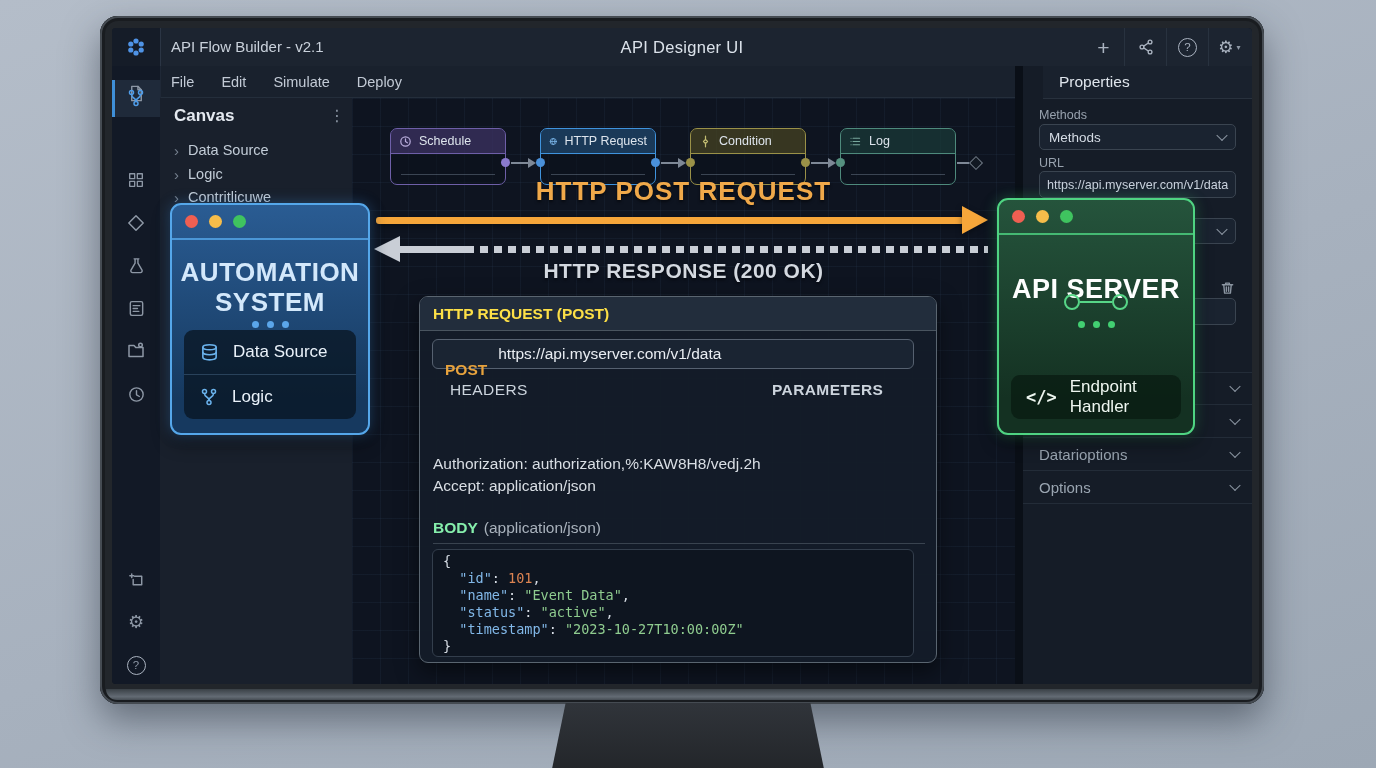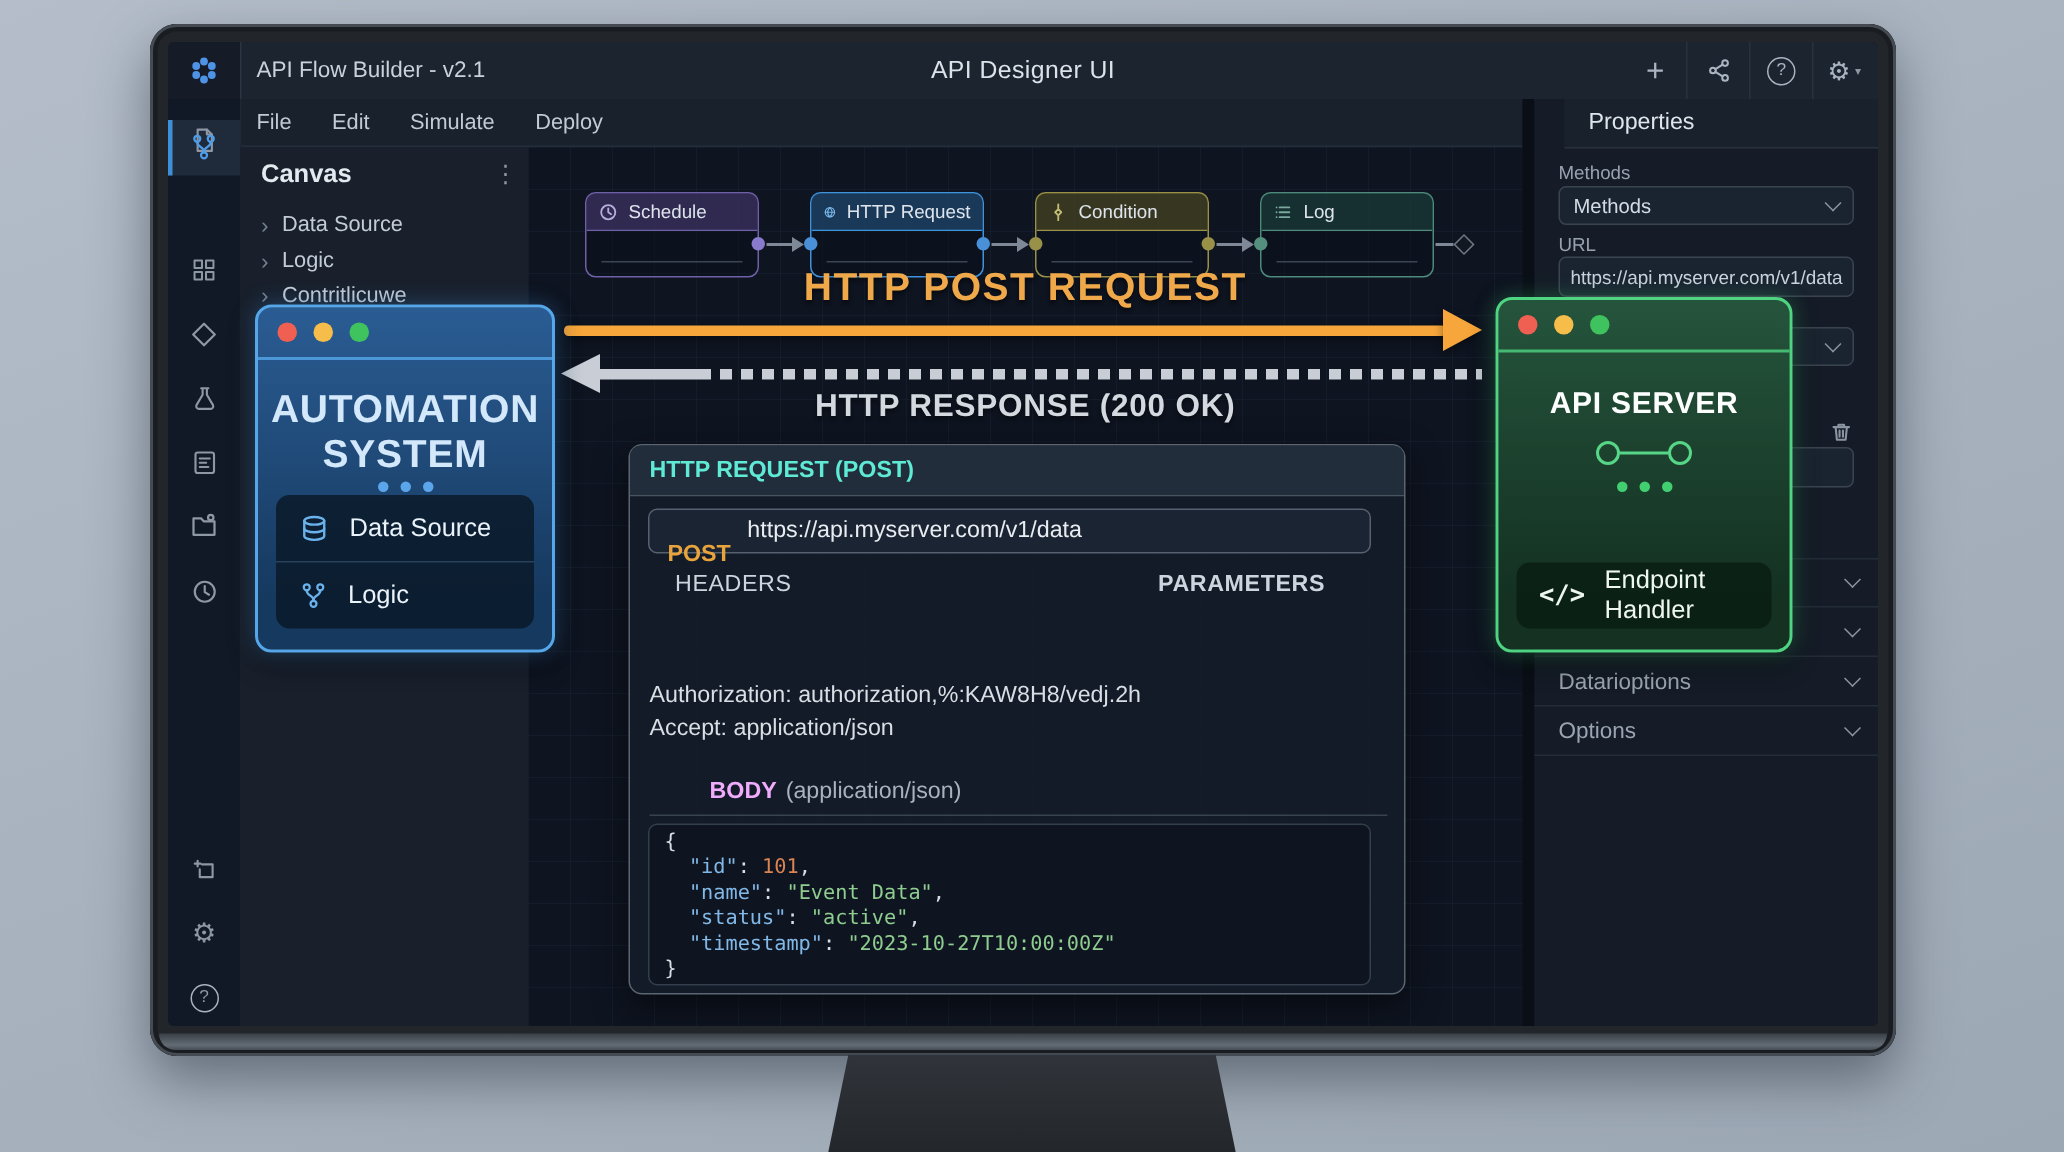--- a/index.html
+++ b/index.html
@@ -100,21 +100,21 @@
   .card-blue{left:58px;top:175px;width:200px;height:232px;border:2.5px solid #55a7ea;
     background:linear-gradient(180deg,#2a5c93,#16395f 85%);box-shadow:0 0 14px rgba(70,150,230,.35),0 8px 18px rgba(0,0,0,.45);}
   .card-green{left:885px;top:170px;width:198px;height:237px;border:2.5px solid #4fd482;
     background:linear-gradient(180deg,#25543c,#143122 85%);box-shadow:0 0 14px rgba(70,220,130,.3),0 8px 18px rgba(0,0,0,.45);}
   .traffic{left:0;top:0;right:0;height:33px;display:flex;align-items:center;gap:11px;padding-left:13px;}
   .card-blue .traffic{border-bottom:2px solid rgba(85,167,234,.8);}
   .card-green .traffic{border-bottom:2px solid rgba(79,212,130,.8);}
   .tl{width:13px;height:13px;border-radius:50%;}
   .card-title{left:0;right:0;text-align:center;font-weight:800;letter-spacing:.5px;}
   .card-blue .card-title{top:52px;font-size:26px;line-height:30px;color:#d3e8fb;}
-  .card-green .card-title{top:58px;font-size:20px;color:#fdfefe;}
+  .card-green .card-title{top:74px;font-size:27px;color:#fdfefe;}
   .mini-dots{left:0;right:0;display:flex;justify-content:center;gap:8px;}
   .mini-dots i{width:7px;height:7px;border-radius:50%;display:block;}
   .connector-ic{left:0;right:0;top:94px;display:flex;align-items:center;justify-content:center;}
   .connector-ic i{width:12px;height:12px;border:2.5px solid #57d687;border-radius:50%;display:block;}
   .connector-ic u{width:32px;height:2.5px;background:#57d687;display:block;}
   .card-list{left:12px;right:12px;bottom:14px;background:rgba(9,22,35,.78);border-radius:9px;}
   .card-green .card-list{background:rgba(8,26,17,.72);}
   .card-row{height:44px;display:flex;align-items:center;gap:13px;padding-left:15px;cursor:pointer;}
   .card-row + .card-row{border-top:1px solid rgba(120,160,200,.28);}
   .card-green .card-row + .card-row{border-top:1px solid rgba(110,190,140,.3);}
@@ -318,30 +318,30 @@
 
     <div class="abs post-label">HTTP POST REQUEST</div>
     <div class="abs req-arrow-shaft"></div>
     <div class="abs req-arrow-head"></div>
     <div class="abs resp-arrow-head"></div>
     <div class="abs resp-arrow-solid"></div>
     <div class="abs resp-arrow-dash"></div>
     <div class="abs resp-label">HTTP RESPONSE (200 OK)</div>
 
   <div class="abs httpanel2" style="left: 307px; top: 268px; width: 518px; height: 367px; background: rgba(20, 28, 41, 0.96); border: 1.5px solid rgb(90, 101, 112); border-radius: 9px; box-shadow: rgba(0, 0, 0, 0.5) 0px 8px 22px; box-sizing: border-box; z-index: 5; position: absolute;">
-        <div style="position:absolute;left:0;top:0;right:0;height:33px;background:#222d3c;border-bottom:1px solid #49545f;border-radius:7px 7px 0 0;line-height:33px;padding-left:13px;font-size:15.5px;font-weight:700;color:#5eead4;">HTTP REQUEST (POST)</div>
+        <div style="position:absolute;left:0;top:0;right:0;height:33px;background:#222d3c;border-bottom:1px solid #49545f;border-radius:7px 7px 0 0;line-height:33px;padding-left:13px;font-size:15.5px;font-weight:700;color:#fde047;">HTTP REQUEST (POST)</div>
         <div style="position:absolute;left:12px;top:42px;width:482px;height:30px;border:1px solid #566170;border-radius:6px;background:#1a2432;display:flex;align-items:center;gap:11px;padding-left:12px;box-sizing:border-box;">
           <span style="font-size:15.5px;font-weight:700;color:#e8a33d;margin-top:32px;">POST</span>
           <span style="font-size:15.5px;color:#e9edf2;">https://api.myserver.com/v1/data</span>
         </div>
         <div style="position:absolute;left:30px;top:84px;font-size:15.5px;font-weight:400;color:#ccd4dd;letter-spacing:.4px;">HEADERS</div>
         <div style="position:absolute;left:352px;top:84px;font-size:15.5px;font-weight:700;color:#ccd4dd;letter-spacing:.4px;">PARAMETERS</div>
         <div style="position:absolute;left:13px;top:158px;font-size:15.5px;color:#d9dee4;">Authorization: authorization,%:KAW8H8/vedj.2h</div>
         <div style="position:absolute;left:13px;top:180px;font-size:15.5px;color:#d9dee4;">Accept: application/json</div>
-        <div style="position:absolute;left:13px;top:222px;font-size:15.5px;color:#a9b2bc;"><b style="color:#f0abfc;font-weight:700;margin-right:6px;margin-left:40px;">BODY</b><span>(application/json)</span></div>
+        <div style="position:absolute;left:13px;top:222px;font-size:15.5px;color:#a9b2bc;"><b style="color:#86efac;font-weight:700;margin-right:6px;">BODY</b><span>(application/json)</span></div>
         <div style="position:absolute;left:13px;top:246px;width:492px;height:1px;background:#39434f;"></div>
         <div style="position:absolute;left:12px;top:252px;width:482px;height:108px;background:#0e1520;border:1px solid #333e4c;border-radius:6px;padding:3px 10px;box-sizing:border-box;font-family:'DejaVu Sans Mono',monospace;font-size:13.5px;line-height:17px;">
           <div class="code-line"><span class="tok-p">{</span></div>
           <div class="code-line"><span class="tok-w">  </span><span class="tok-k">"id"</span><span class="tok-p">: </span><span class="tok-n">101</span><span class="tok-p">,</span></div>
           <div class="code-line"><span class="tok-w">  </span><span class="tok-k">"name"</span><span class="tok-p">: </span><span class="tok-s">"Event Data"</span><span class="tok-p">,</span></div>
           <div class="code-line"><span class="tok-w">  </span><span class="tok-k">"status"</span><span class="tok-p">: </span><span class="tok-s">"active"</span><span class="tok-p">,</span></div>
           <div class="code-line"><span class="tok-w">  </span><span class="tok-k">"timestamp"</span><span class="tok-p">: </span><span class="tok-s">"2023-10-27T10:00:00Z"</span></div>
           <div class="code-line"><span class="tok-p">}</span></div>
         </div>
       </div>

